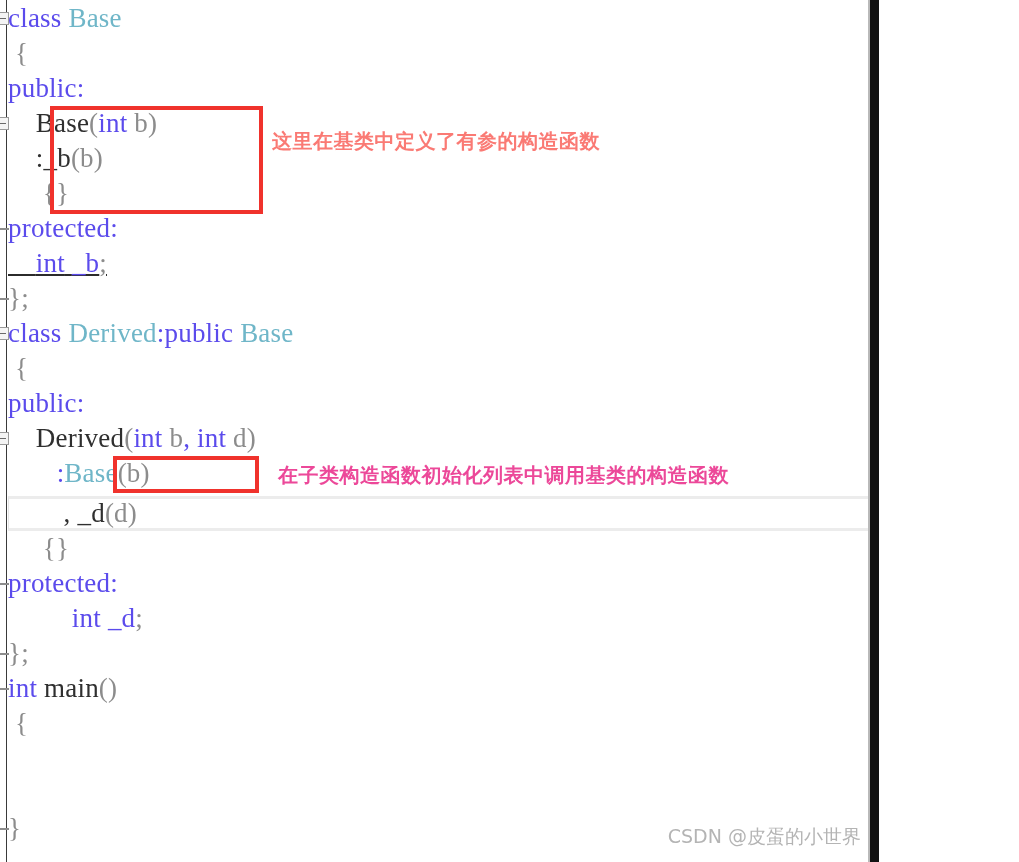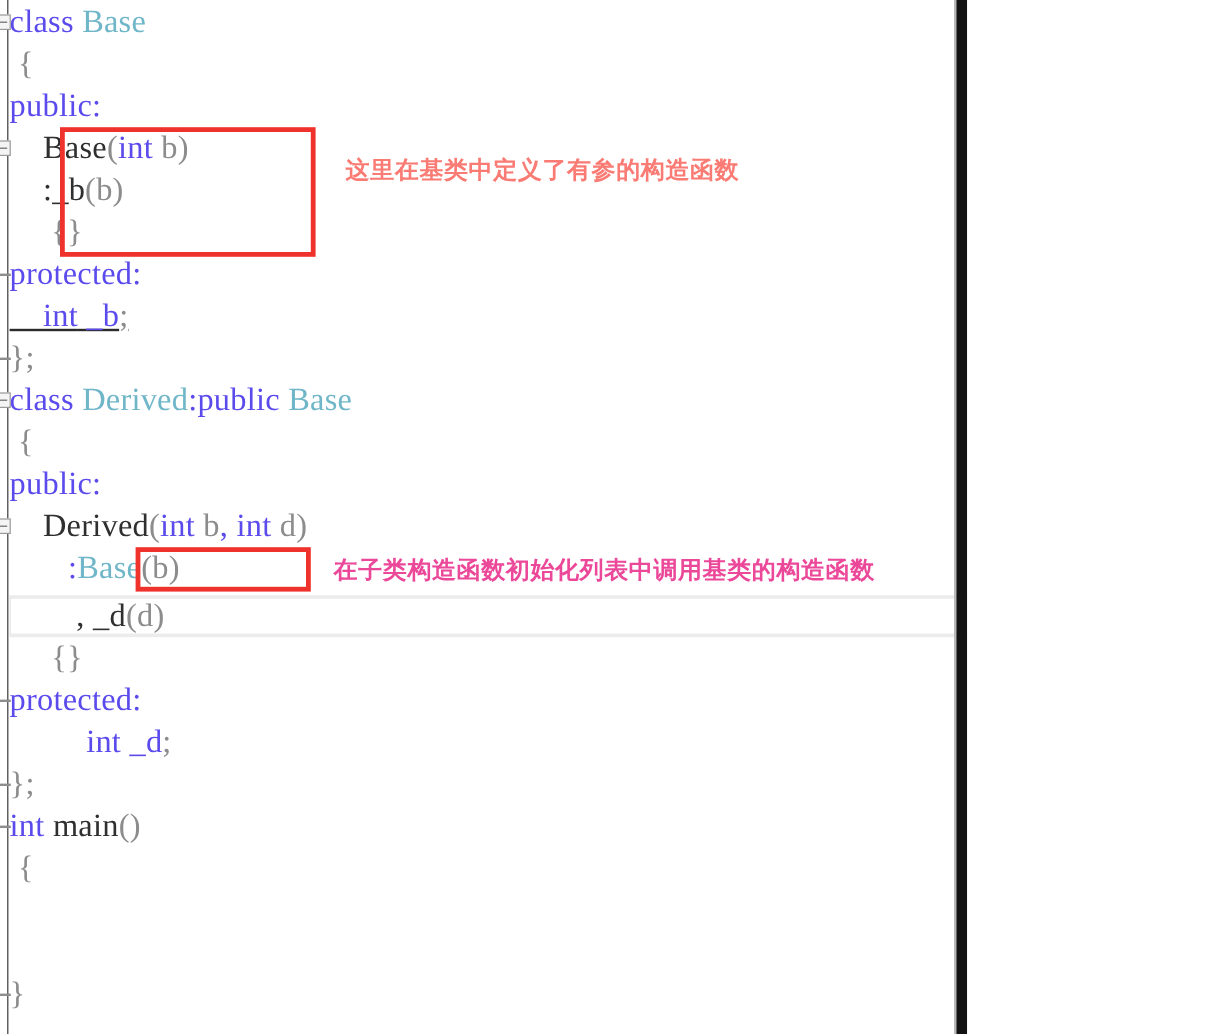--- a/index.html
+++ b/index.html
@@ -2,21 +2,21 @@
 <html><head>
 <meta charset="utf-8">
 <style>
   html, body {
     margin: 0;
     padding: 0;
     background: #ffffff;
   }
   #screenshot {
     position: relative;
-    width: 806px;
+    width: 879px;
     height: 862px;
     background: #ffffff;
     overflow: hidden;
     font-family: "Liberation Serif", "DejaVu Serif", serif;
   }
 
   
   .edge-right {
     position: absolute;
     top: 0;
@@ -181,20 +181,21 @@
       <div class="fold-dash" style="top: 688px;"></div>
       <div class="code-line" style="top: 706px;"><span class="punc"> {</span></div>
       <div class="code-line" style="top: 741px;"><span class="plain"> </span></div>
       <div class="code-line" style="top: 811px;"><span class="punc">}</span></div>
       <div class="fold-dash" style="top: 828px;"></div>
     </div>
 
   <div id="annotation-layer">
       <div class="red-box" style="left: 50px; top: 106px; width: 213px; height: 108px; border-color: rgb(240, 50, 44);"></div>
       <div class="red-box" style="left: 113px; top: 456px; width: 146px; height: 37px; border-color: rgb(240, 50, 44);"></div>
-      <div class="note" style="left: 272px; top: 128px; color: rgb(250, 122, 116); margin-left: 16px;">这里在基类中定义了有参的构造函数</div>
+      <div class="note" style="left: 272px; top: 128px; color: rgb(250, 122, 116);">这里在基类中定义了有参的构造函数</div>
       <div class="note" style="left: 278px; top: 462px; color: #ec4899;">在子类构造函数初始化列表中调用基类的构造函数</div>
     </div>
 
   <div class="edge-right-inner"></div>
   <div class="edge-right"></div>
 
+  <div class="watermark">CSDN @皮蛋的小世界</div>
 </div>
 
 </body></html>

